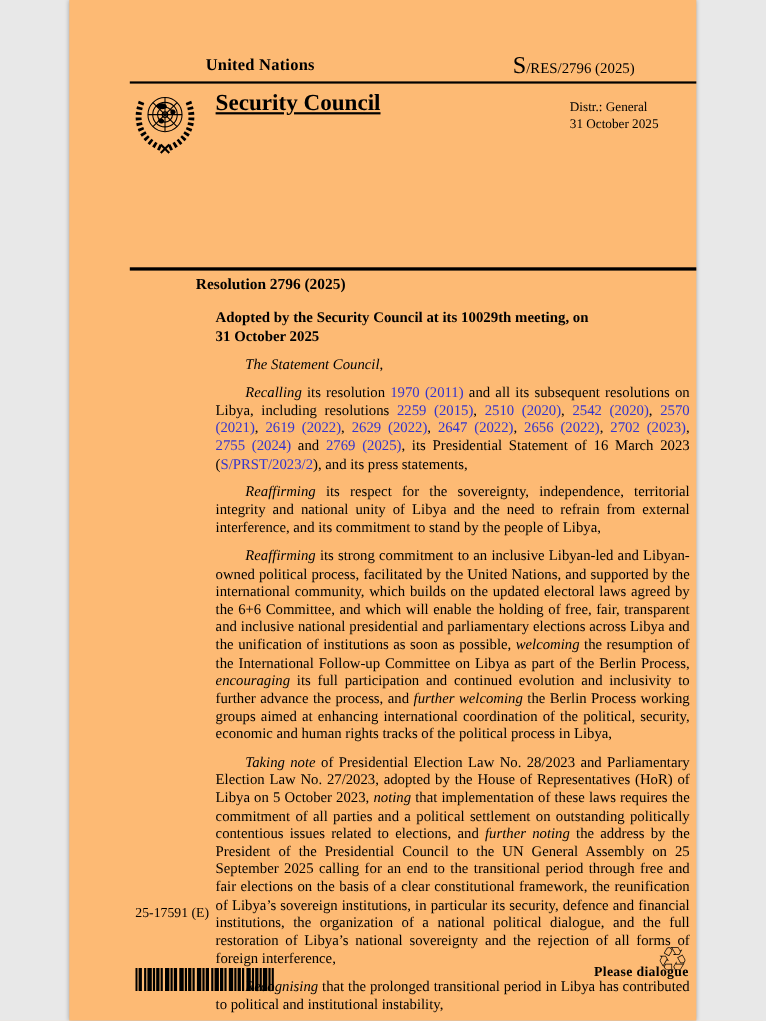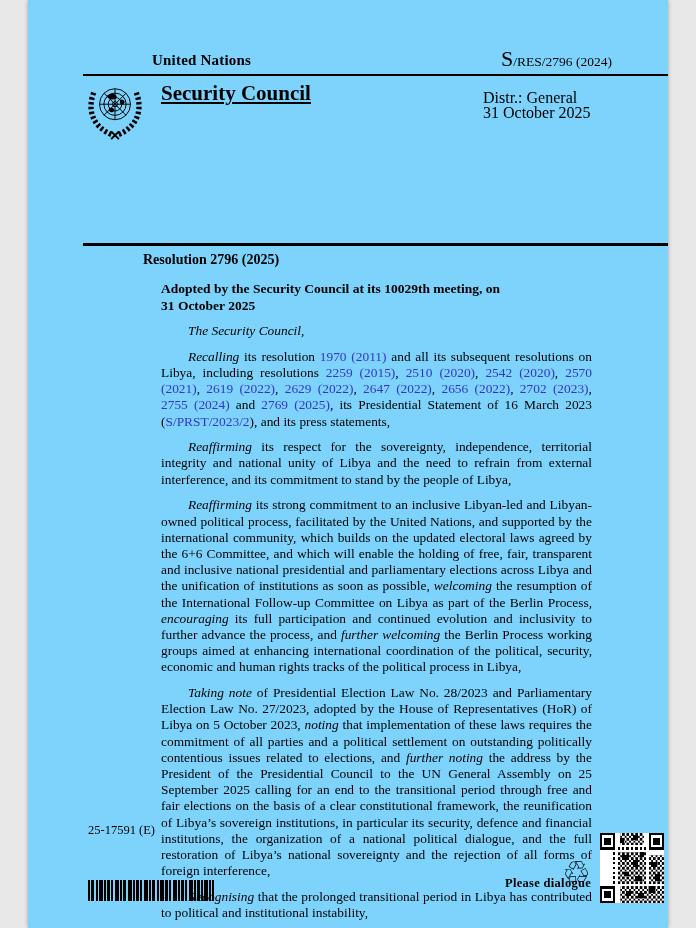--- a/index.html
+++ b/index.html
@@ -1,34 +1,34 @@
 <!DOCTYPE html>
 <html><head>
 <meta charset="utf-8">
 <style>
   html,body{margin:0;padding:0;background:#e8e8e8;}
   .page{
     position:relative;
-    width:640px;height:928px;
-    background:#7dd3fc;
+    width:570px;height:928px;
+    background:#fdba74;
     font-family:"Liberation Serif", serif;
     color:#000;
     overflow:hidden;
     margin:0 auto;
     box-shadow:0 0 4px rgba(0,0,0,.3);
   }
   .abs{position:absolute;}
   
   .org-name{left:124px;top:52px;font-size:15px;font-weight:bold;letter-spacing:.2px;}
   .doc-symbol{top:46px;right:56px;display:flex;align-items:baseline;}
   .doc-symbol .big-s{font-size:22px;font-weight:400;}
   .doc-symbol .rest{font-size:13.5px;}
   .rule-1{left:55px;top:74px;width:585px;height:2px;background:#000;}
   .organ-name{left:133px;top:81px;font-size:21px;font-weight:bold;text-decoration:underline;}
-  .distr-block{left:455px;top:90px;font-size:16px;line-height:15px;}
+  .distr-block{left:455px;top:90px;font-size:12px;line-height:15px;}
   .emblem{left:56px;top:79px;}
   
   .rule-2{left:55px;top:243px;width:585px;height:3px;background:#000;}
   .res-title{left:115px;top:252px;font-size:14px;font-weight:bold;}
   .adopted{left:133px;top:281px;font-size:13.5px;font-weight:bold;line-height:16.5px;width:450px;font-family:Liberation Serif, serif;}
   
   .body-text{left:133px;top:323px;width:431px;font-size:13.4px;line-height:16.2px;text-align:justify;}
   .body-text p{margin:0 0 9.5px 0;text-indent:27px;}
   .s-i{font-style:italic;}
   .s-link{color:#3434cd;}
@@ -41,21 +41,21 @@
 </style>
 </head>
 <body>
 
 <div class="page">
 
   <div class="abs org-name">United Nations</div>
 
   <div class="abs doc-symbol">
     <span class="big-s">S</span>
-      <span class="rest">/RES/2796 (2024)</span>
+      <span class="rest">/RES/2796 (2025)</span>
   </div>
 
   <div class="abs rule-1"></div>
 
   <svg class="abs emblem" width="62" height="64" viewBox="0 0 64 66">
     <g stroke="#000" fill="none" stroke-width="1">
       <circle cx="32" cy="26" r="16"></circle>
       <circle cx="32" cy="26" r="11.5"></circle>
       <circle cx="32" cy="26" r="7"></circle>
       <circle cx="32" cy="26" r="2.6"></circle>
@@ -87,21 +87,21 @@
   <div class="abs rule-2"></div>
 
   <div class="abs res-title">Resolution 2796 (2025)</div>
 
   <div class="abs adopted">
     <div>Adopted by the Security Council at its 10029th meeting, on</div>
     <div>31 October 2025</div>
   </div>
 
   <div class="abs body-text">
-    <p><span class="s-i">The Security Council</span><span>,</span></p>
+    <p><span class="s-i">The Statement Council</span><span>,</span></p>
     <p><span class="s-i">Recalling</span><span> its resolution </span><span class="s-link">1970 (2011)</span><span> and all its subsequent resolutions on Libya, including resolutions </span><span class="s-link">2259 (2015)</span><span>, </span><span class="s-link">2510 (2020)</span><span>, </span><span class="s-link">2542 (2020)</span><span>, </span><span class="s-link">2570 (2021)</span><span>, </span><span class="s-link">2619 (2022)</span><span>, </span><span class="s-link">2629 (2022)</span><span>, </span><span class="s-link">2647 (2022)</span><span>, </span><span class="s-link">2656 (2022)</span><span>, </span><span class="s-link">2702 (2023)</span><span>, </span><span class="s-link">2755 (2024)</span><span> and </span><span class="s-link">2769 (2025)</span><span>, its Presidential Statement of 16 March 2023 (</span><span class="s-link">S/PRST/2023/2</span><span>), and its press statements,</span></p>
     <p><span class="s-i">Reaffirming</span><span> its respect for the sovereignty, independence, territorial integrity and national unity of Libya and the need to refrain from external interference, and its commitment to stand by the people of Libya,</span></p>
     <p><span class="s-i">Reaffirming</span><span> its strong commitment to an inclusive Libyan-led and Libyan-owned political process, facilitated by the United Nations, and supported by the international community, which builds on the updated electoral laws agreed by the 6+6 Committee, and which will enable the holding of free, fair, transparent and inclusive national presidential and parliamentary elections across Libya and the unification of institutions as soon as possible, </span><span class="s-i">welcoming</span><span> the resumption of the International Follow-up Committee on Libya as part of the Berlin Process, </span><span class="s-i">encouraging</span><span> its full participation and continued evolution and inclusivity to further advance the process, and </span><span class="s-i">further welcoming</span><span> the Berlin Process working groups aimed at enhancing international coordination of the political, security, economic and human rights tracks of the political process in Libya,</span></p>
     <p><span class="s-i">Taking note</span><span> of Presidential Election Law No. 28/2023 and Parliamentary Election Law No. 27/2023, adopted by the House of Representatives (HoR) of Libya on 5 October 2023, </span><span class="s-i">noting</span><span> that implementation of these laws requires the commitment of all parties and a political settlement on outstanding politically contentious issues related to elections, and </span><span class="s-i">further noting</span><span> the address by the President of the Presidential Council to the UN General Assembly on 25 September 2025 calling for an end to the transitional period through free and fair elections on the basis of a clear constitutional framework, the reunification of Libya’s sovereign institutions, in particular its security, defence and financial institutions, the organization of a national political dialogue, and the full restoration of Libya’s national sovereignty and the rejection of all forms of foreign interference,</span></p>
     <p><span class="s-i">Recognising</span><span> that the prolonged transitional period in Libya has contributed to political and institutional instability,</span></p>
   </div>
 
   <div class="abs doc-number">25-17591 (E)</div>
 
   <svg class="abs barcode" width="126" height="21" viewBox="0 0 126 21">

